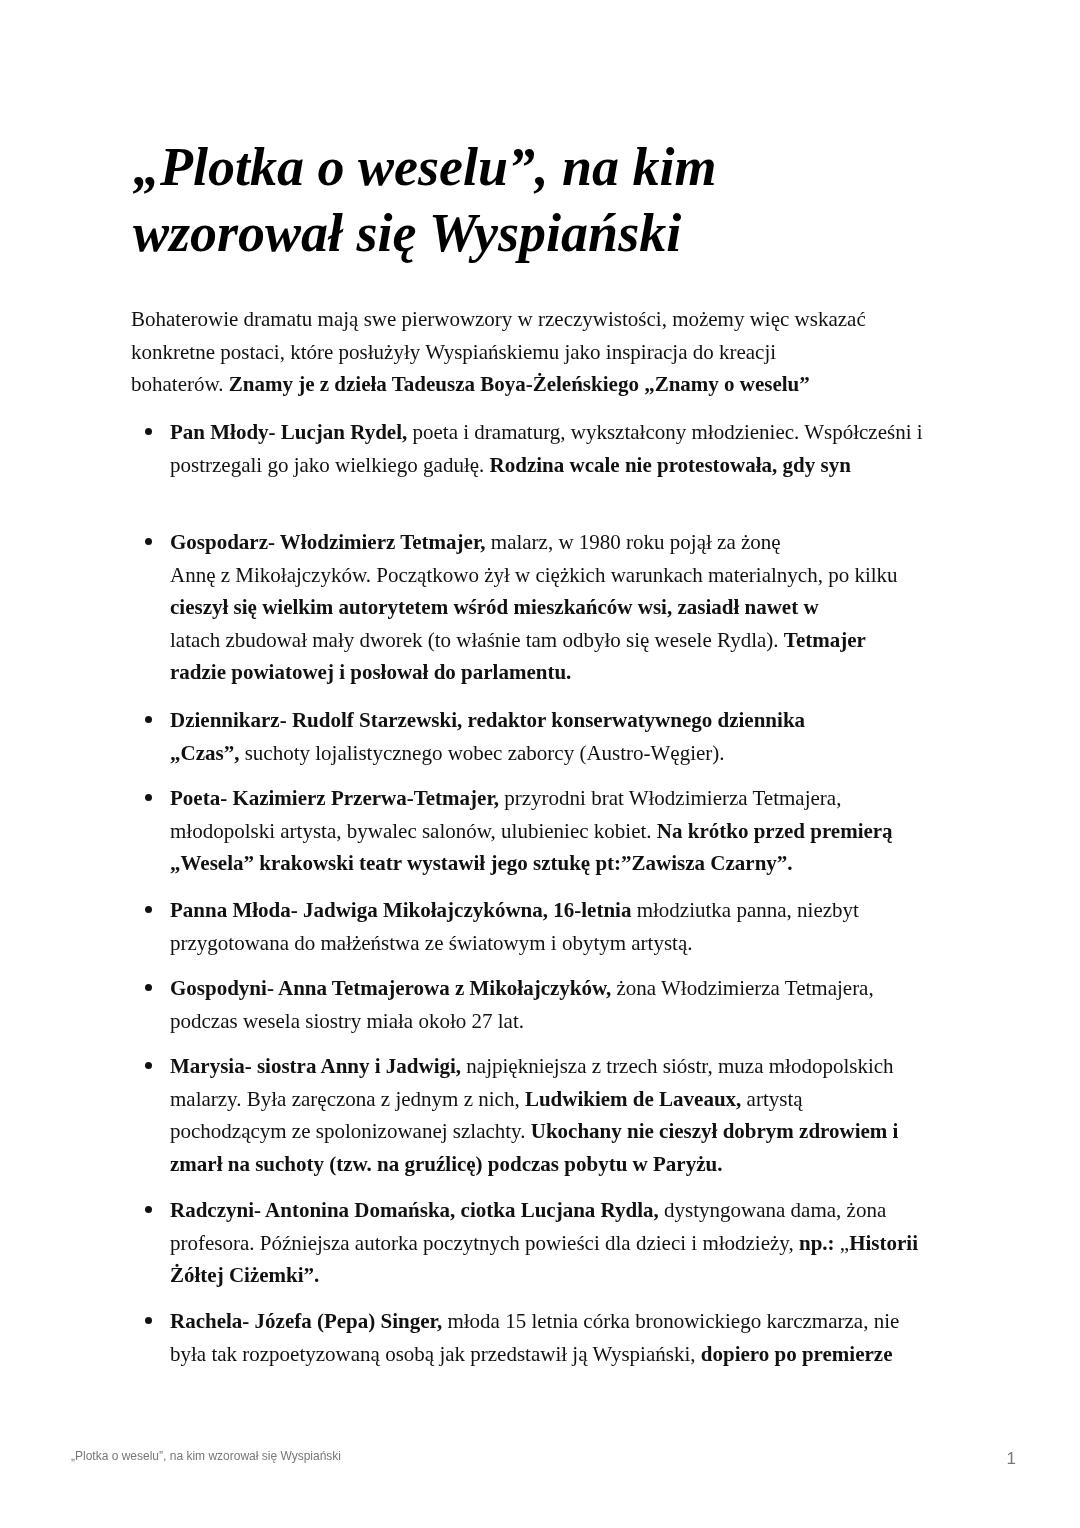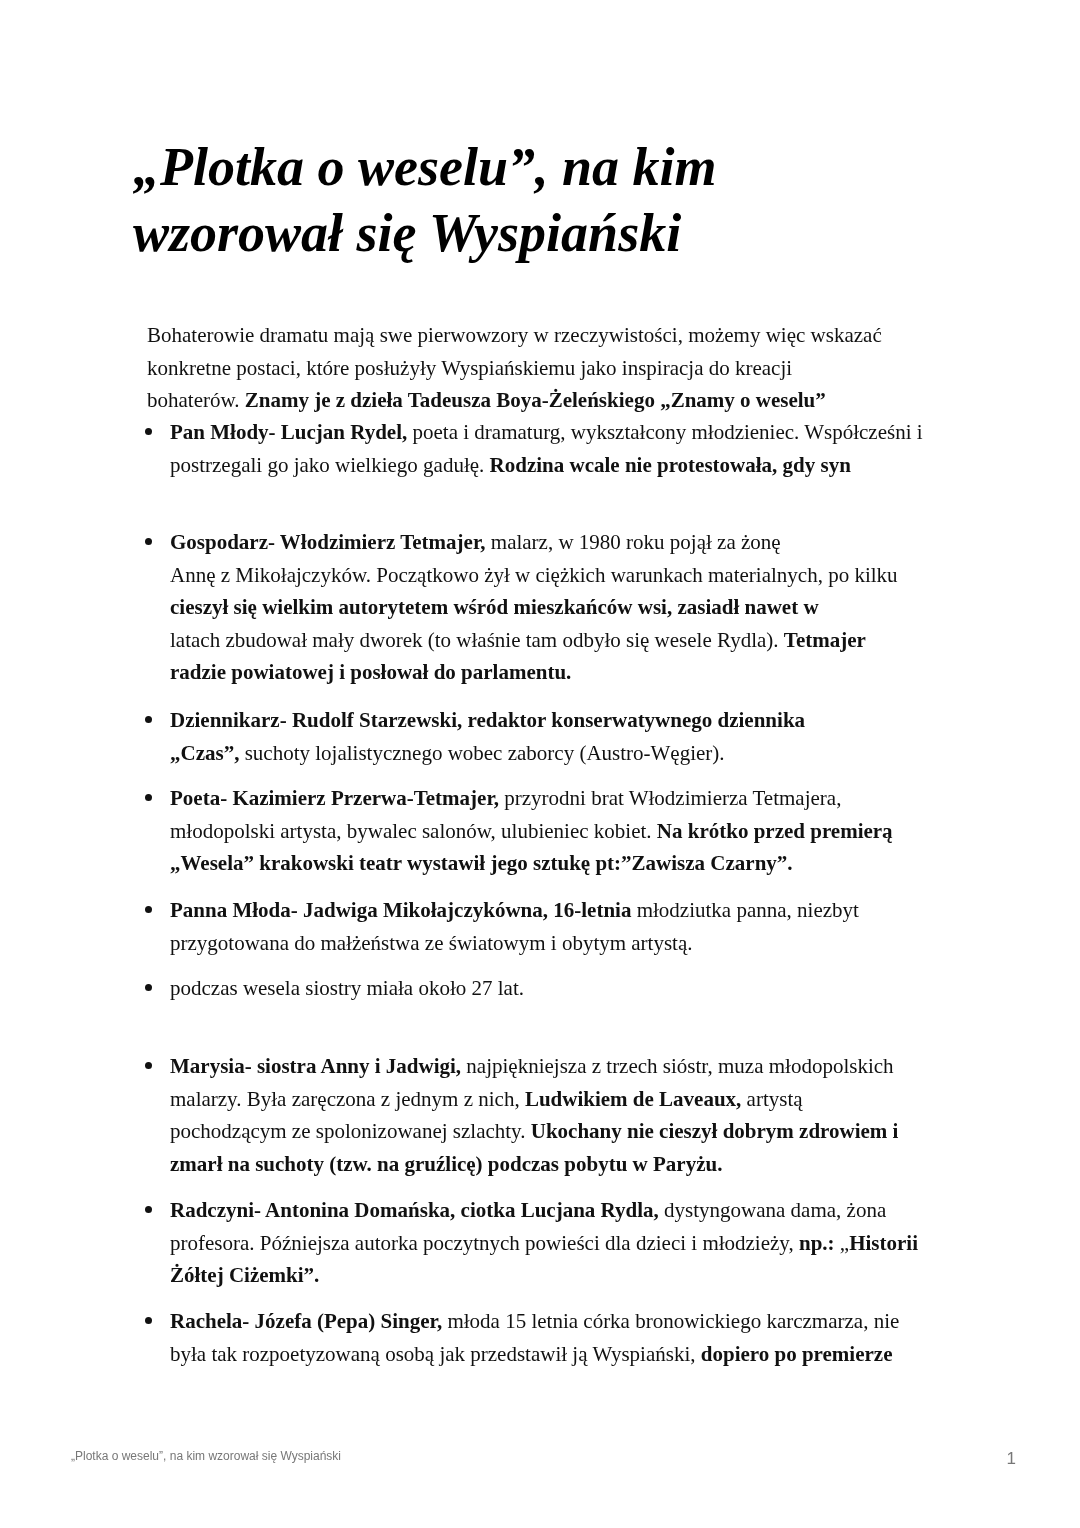--- a/index.html
+++ b/index.html
@@ -27,21 +27,21 @@
       line-height: 66px;
       color: #000000;
       font-style: italic;
     }
     .title-line { display: block; white-space: nowrap; }
     .intro {
       position: absolute;
       left: 131px;
       top: 303px;
       width: 820px;
-      margin: 16px;
+      margin: 0;
       font-size: 21px;
       line-height: 32.5px;
     }
     .intro-line { display: block; white-space: nowrap; }
     b { font-weight: bold; }
     .bullets {
       position: absolute;
       left: 0;
       top: 0;
       width: 1080px;
@@ -122,20 +122,21 @@
       <span class="line"><span>młodopolski artysta, bywalec salonów, ulubieniec kobiet. </span><b>Na krótko przed premierą</b></span>
       <span class="line"><b>„Wesela” krakowski teatr wystawił jego sztukę pt:”Zawisza Czarny”.</b></span>
     </li>
     <li class="bullet" style="top: 894px;">
       <span class="bullet-dot"></span>
       <span class="line"><b>Panna Młoda- Jadwiga Mikołajczykówna, 16-letnia</b><span> młodziutka panna, niezbyt</span></span>
       <span class="line"><span>przygotowana do małżeństwa ze światowym i obytym artystą.</span></span>
     </li>
     <li class="bullet" style="top: 972px;">
       <span class="bullet-dot"></span>
+      <span class="line"><b>Gospodyni- Anna Tetmajerowa z Mikołajczyków,</b><span> żona Włodzimierza Tetmajera,</span></span>
       <span class="line"><span>podczas wesela siostry miała około 27 lat.</span></span>
     </li>
     <li class="bullet" style="top: 1050px;">
       <span class="bullet-dot"></span>
       <span class="line"><b>Marysia- siostra Anny i Jadwigi,</b><span> najpiękniejsza z trzech sióstr, muza młodopolskich</span></span>
       <span class="line"><span>malarzy. Była zaręczona z jednym z nich, </span><b>Ludwikiem de Laveaux,</b><span> artystą</span></span>
       <span class="line"><span>pochodzącym ze spolonizowanej szlachty. </span><b>Ukochany nie cieszył dobrym zdrowiem i</b></span>
       <span class="line"><b>zmarł na suchoty (tzw. na gruźlicę) podczas pobytu w Paryżu.</b></span>
     </li>
     <li class="bullet" style="top: 1194px;">

